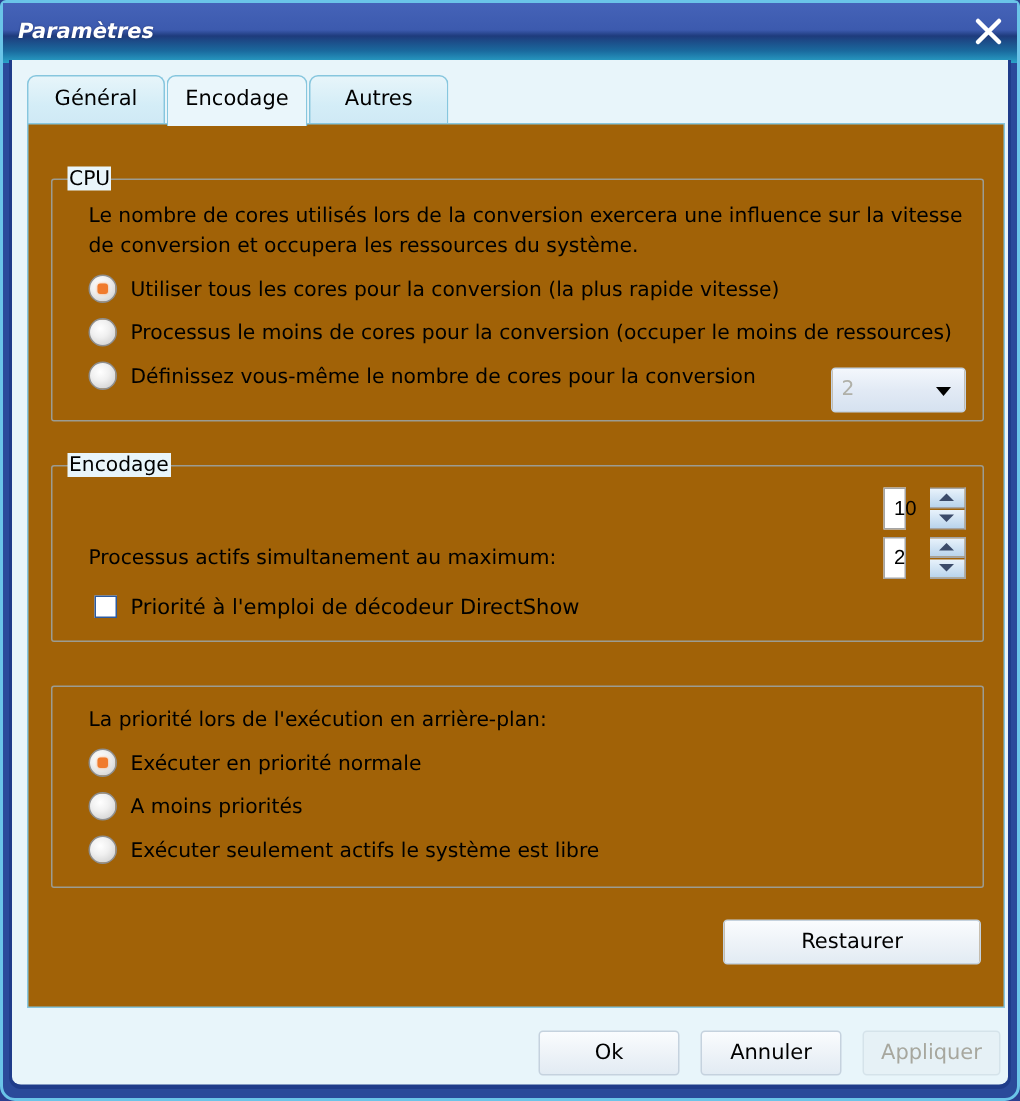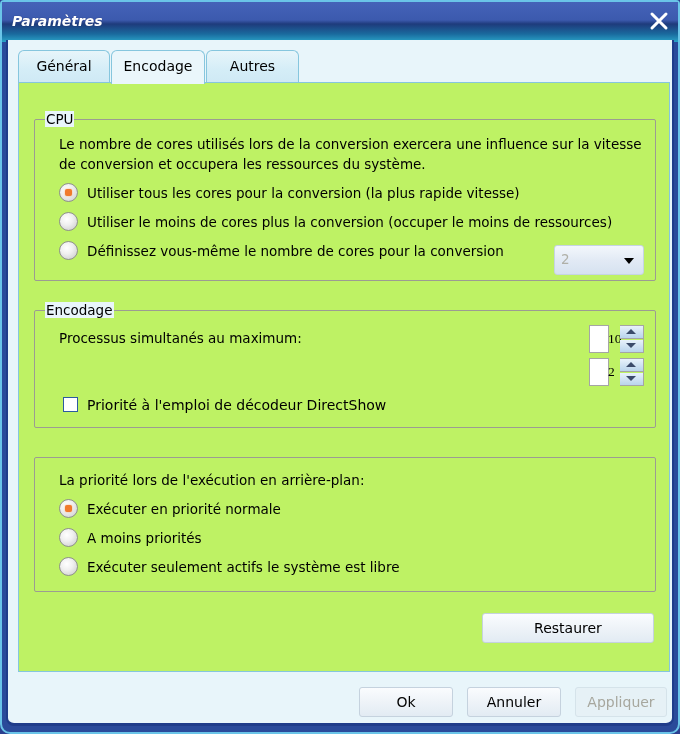--- a/index.html
+++ b/index.html
@@ -50,21 +50,21 @@
     .tab.active {
       background: #eaf6fb; height: 34px; z-index: 2;
     }
     .tab-general { left: 10px; width: 92px; }
     .tab-encodage { left: 103px; width: 94px; }
     .tab-autres { left: 198px; width: 93px; }
 
     .tab-panel {
       position: absolute; left: 10px; top: 42px; width: 652px; height: 590px;
       border: 1px solid #86c6de;
-      background: #bef264;
+      background: #a16207;
     }
     .group-legend {
       position: absolute; left: 10px; top: -9px;
       background: #e9f5fa; padding: 0 1px;
       font-size: 13.5px; line-height: 16px;
     }
     .cpu-group { top: 36px; height: 162px; }
     .enc-group { top: 227px; height: 118px; }
     .bg-group { top: 374px; height: 135px; }
 
@@ -93,22 +93,22 @@
     .cores-select .val { position: absolute; left: 6px; top: 5px; color: #b0b0a8; font-size: 13.5px; }
     .cores-select .arrow {
       position: absolute; right: 9px; top: 12px; width: 0; height: 0;
       border-left: 5px solid transparent; border-right: 5px solid transparent; border-top: 6px solid #000;
     }
 
     .spin { position: absolute; left: 554px; width: 56px; height: 28px; }
     .spin-input {
       position: absolute; left: 0; top: 0; width: 15px; height: 28px;
       border: 1px solid #a5a5a5; background: #fff;
-      font-size: 13.5px; line-height: 26px; padding-left: 18px;
-      font-family: Liberation Serif, serif;
+      font-size: 13.5px; line-height: 26px; padding-left: 6px;
+      font-family: Liberation Sans, sans-serif;
     }
     .spin-btns { position: absolute; left: 31px; top: 0; width: 24px; height: 28px; border: 1px solid #a5a5a5; border-left: none; }
     .spin-up, .spin-down {
       position: absolute; left: 0; width: 23px; height: 13px;
       background: linear-gradient(to bottom, #e8f2fb, #b9d4ec);
       cursor: pointer;
     }
     .spin-up { top: 0; border-bottom: 1px solid #a5a5a5; }
     .spin-down { top: 14px; height: 12px; }
     .spin-up::after {
@@ -167,45 +167,45 @@
       <div class="group cpu-group" style="position:absolute;left:15px;width:622px;border:1px solid #9c9c92;border-radius:2px;">
         <span class="group-legend">CPU</span>
         <div class="text desc">Le nombre de cores utilisés lors de la conversion exercera une influence sur la vitesse de conversion et occupera les ressources du système.</div>
 
         <div class="radio-row" style="top:62px;">
           <span class="radio checked"></span>
           <span class="radio-label">Utiliser tous les cores pour la conversion (la plus rapide vitesse)</span>
         </div>
         <div class="radio-row" style="top:91px;">
           <span class="radio"></span>
-          <span class="radio-label">Utiliser le moins de cores plus la conversion (occuper le moins de ressources)</span>
+          <span class="radio-label">Processus le moins de cores pour la conversion (occuper le moins de ressources)</span>
         </div>
         <div class="radio-row" style="top:120px;">
           <span class="radio"></span>
           <span class="radio-label">Définissez vous-même le nombre de cores pour la conversion</span>
         </div>
 
         <div class="cores-select">
           <span class="val">2</span>
           <span class="arrow"></span>
         </div>
       </div>
 
       <div class="group enc-group" style="position:absolute;left:15px;width:622px;border:1px solid #9c9c92;border-radius:2px;">
         <span class="group-legend">Encodage</span>
 
-        <span class="text" style="left:24px;top:17px;">Processus simultanés au maximum:</span>
         <div class="spin" style="top:14px;">
           <div class="spin-input">10</div>
           <div class="spin-btns">
             <div class="spin-up"></div>
             <div class="spin-down"></div>
           </div>
         </div>
 
+        <span class="text" style="left:24px;top:51px;">Processus actifs simultanement au maximum:</span>
         <div class="spin" style="top:47px;">
           <div class="spin-input">2</div>
           <div class="spin-btns">
             <div class="spin-up"></div>
             <div class="spin-down"></div>
           </div>
         </div>
 
         <div class="checkbox-row" style="top:83px;">
           <span class="checkbox"></span>

